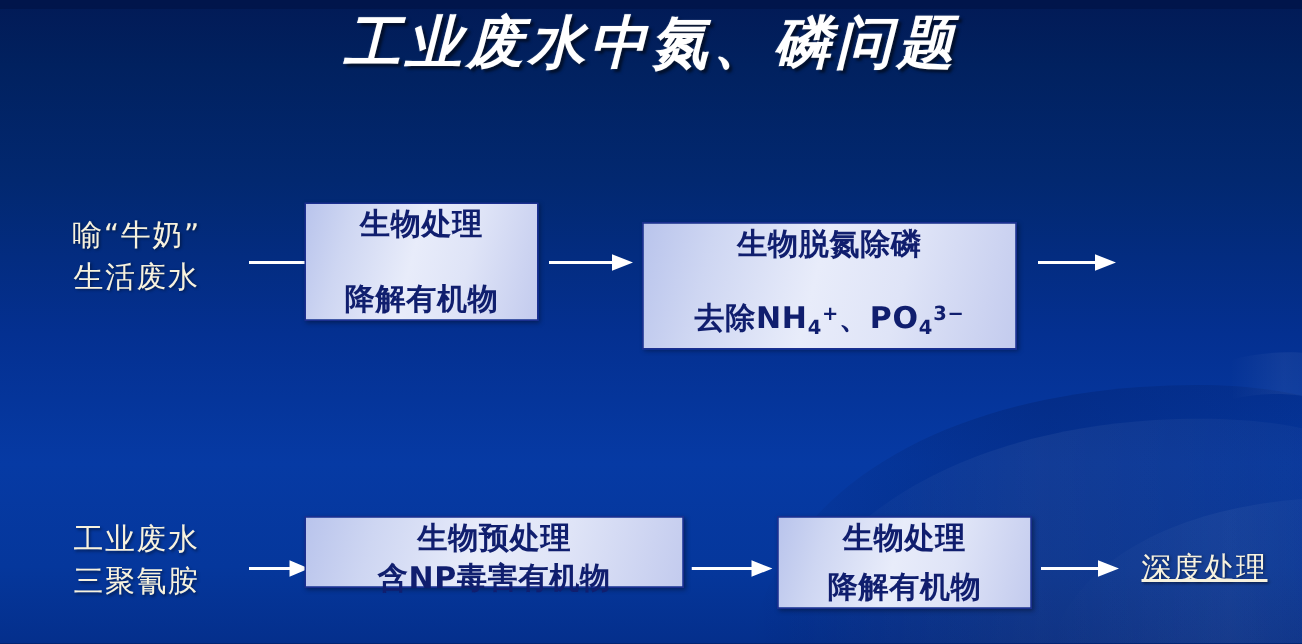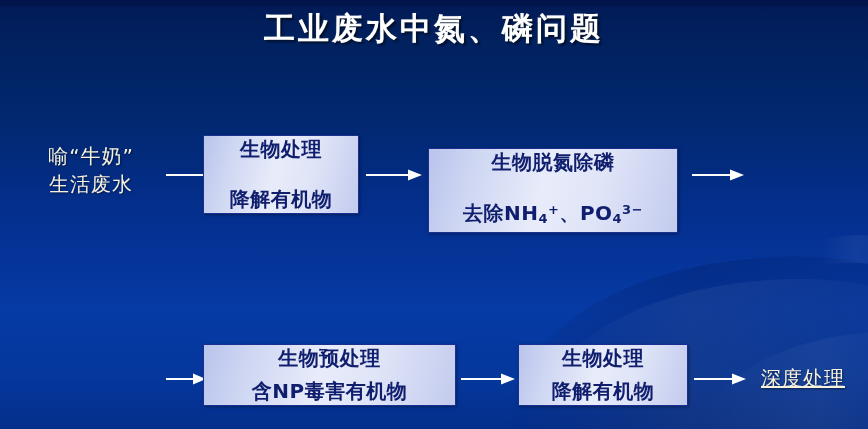--- a/index.html
+++ b/index.html
@@ -34,26 +34,27 @@
   .title-wrap {
     position: absolute;
     left: 0;
     top: 6px;
     width: 868px;
     text-align: center;
   }
   .title {
     display: inline-block;
     color: #ffffff;
-    font-size: 31px;
+    font-size: 38px;
     font-weight: bold;
     letter-spacing: 3px;
     line-height: 44px;
     text-shadow: 2px 2px 2px rgba(0,0,0,0.55), 0 0 1px rgba(255,255,255,0.4);
     font-family: "DejaVu Sans", "Liberation Sans", sans-serif;
+    font-style: italic;
   }
 
   
   .side-label {
     position: absolute;
     color: #f7f2de;
     font-size: 20px;
     line-height: 28px;
     text-align: center;
     letter-spacing: 1px;
@@ -158,26 +159,30 @@
     <div class="proc-line">
       <span>去除NH</span><sub>4</sub><sup>+</sup><span>、PO</span><sub>4</sub><sup>3−</sup>
     </div>
   </div>
 
   <svg class="arrow" style="left:692px; top:168px; width:52px;" width="52" height="14" viewBox="0 0 52 14">
     <path d="M0 6 L38 6 L38 1.5 L52 7 L38 12.5 L38 8 L0 8 Z" fill="#ffffff"></path>
   </svg>
 
 
+  <div class="side-label" style="left:16px; top:345px; width:150px;">
+    <div>工业废水</div>
+    <div>三聚氰胺</div>
+  </div>
 
   <svg class="arrow" style="left:166px; top:372px; width:40px;" width="40" height="14" viewBox="0 0 40 14">
     <path d="M0 6 L27 6 L27 1.5 L40 7 L27 12.5 L27 8 L0 8 Z" fill="#ffffff"></path>
   </svg>
 
-  <div class="proc-box" style="left:203px; top:344px; width:253px; height:62px;">
+  <div class="proc-box" style="left:203px; top:344px; width:253px; height:48px;">
     <div class="proc-line">生物预处理</div>
     <div class="proc-line">含NP毒害有机物</div>
   </div>
 
   <svg class="arrow" style="left:461px; top:372px; width:54px;" width="54" height="14" viewBox="0 0 54 14">
     <path d="M0 6 L40 6 L40 1.5 L54 7 L40 12.5 L40 8 L0 8 Z" fill="#ffffff"></path>
   </svg>
 
   <div class="proc-box" style="left:518px; top:344px; width:170px; height:62px;">
     <div class="proc-line">生物处理</div>

